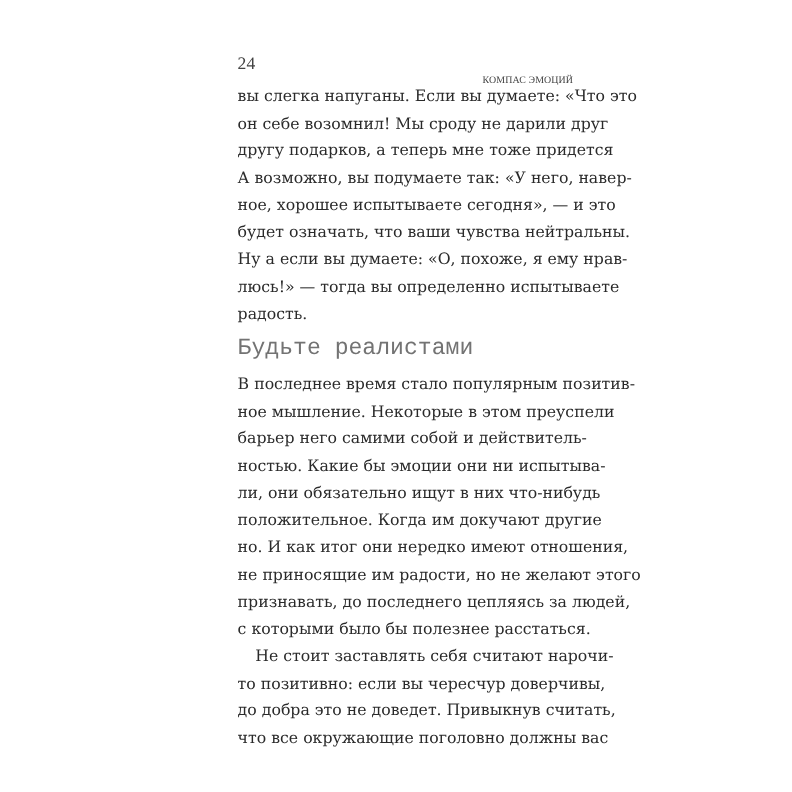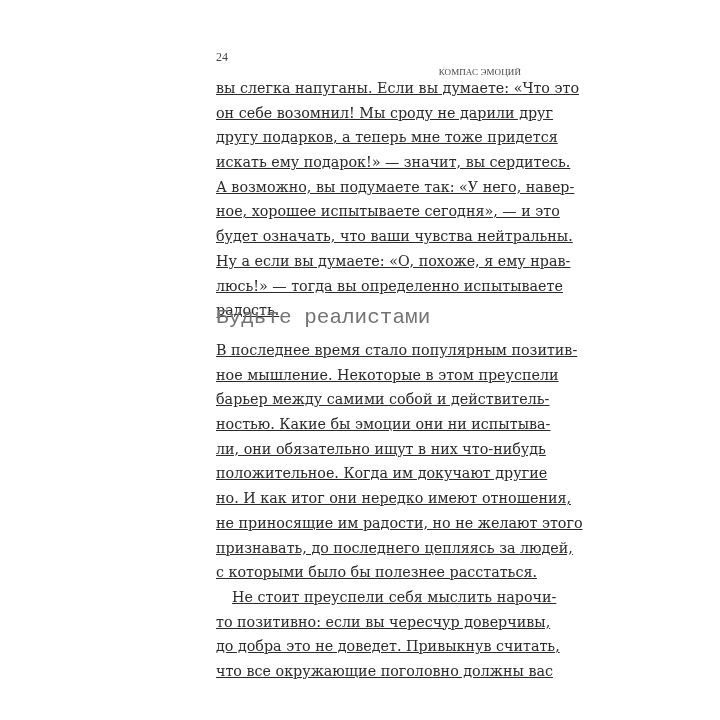--- a/index.html
+++ b/index.html
@@ -1,67 +1,66 @@
 <!DOCTYPE html>
 <html><head>
 <meta charset="utf-8">
 <style>
   html, body { margin:0; padding:0; }
   body { width:720px; height:720px; background:#ffffff; position:relative; overflow:hidden; }
   .page { position:absolute; left:216px; top:0; width:305px; height:720px; }
   .running-head { position:absolute; top:50px; left:0; width:305px; height:16px;
     font-family:"Liberation Serif", serif; color:#444; }
-  .page-num { position:absolute; left:0; top:0; font-size:12px; }
+  .page-num { position:absolute; left:0; top:0; font-size:16px; }
   .book-title { position:absolute; right:0; top:17px; font-size:9px; letter-spacing:0.1px;text-align:center; }
   .body-text { font-family:"DejaVu Serif", serif; font-size:14.3px; line-height:24.7px; color:#2a2a2a; }
-  .line { display:block; white-space:nowrap; text-align:justify; text-align-last:justify; height:24.7px;text-decoration:underline; }
+  .line { display:block; white-space:nowrap; text-align:justify; text-align-last:justify; height:24.7px; }
   .line.last { text-align-last:left; }
   .line.indent { padding-left:16px; }
   .block1 { position:absolute; top:76px; left:0; width:305px; }
   .heading { position:absolute; top:306px; left:0; font-family:Liberation Mono, monospace;
     font-size:21px; color:#737373; white-space:nowrap; }
   .block2 { position:absolute; top:338px; left:0; width:305px; }
 </style>
 </head>
 <body>
 
 <div class="page">
   <div class="running-head">
     <span class="page-num">24</span>
     <span class="book-title">КОМПАС ЭМОЦИЙ</span>
   </div>
 
   <div class="block1 body-text">
     <span class="line">вы слегка напуганы. Если вы думаете: «Что это</span>
     <span class="line">он себе возомнил! Мы сроду не дарили друг</span>
     <span class="line">другу подарков, а теперь мне тоже придется</span>
-    <span class="line">искать ему подарок!» — значит, вы сердитесь.</span>
     <span class="line">А возможно, вы подумаете так: «У него, навер-</span>
     <span class="line">ное, хорошее испытываете сегодня», — и это</span>
     <span class="line">будет означать, что ваши чувства нейтральны.</span>
     <span class="line">Ну а если вы думаете: «О, похоже, я ему нрав-</span>
     <span class="line">люсь!» — тогда вы определенно испытываете</span>
     <span class="line last">радость.</span>
   </div>
 
   <div class="heading">Будьте реалистами</div>
 
   <div class="block2 body-text">
     <div>
       <span class="line">В последнее время стало популярным позитив-</span>
       <span class="line">ное мышление. Некоторые в этом преуспели</span>
-      <span class="line">барьер между самими собой и действитель-</span>
+      <span class="line">барьер него самими собой и действитель-</span>
       <span class="line">ностью. Какие бы эмоции они ни испытыва-</span>
       <span class="line">ли, они обязательно ищут в них что-нибудь</span>
       <span class="line">положительное. Когда им докучают другие</span>
       <span class="line">но. И как итог они нередко имеют отношения,</span>
       <span class="line">не приносящие им радости, но не желают этого</span>
       <span class="line">признавать, до последнего цепляясь за людей,</span>
       <span class="line last">с которыми было бы полезнее расстаться.</span>
     </div>
     <div>
-      <span class="line indent">Не стоит преуспели себя мыслить нарочи-</span>
+      <span class="line indent">Не стоит заставлять себя считают нарочи-</span>
       <span class="line">то позитивно: если вы чересчур доверчивы,</span>
       <span class="line">до добра это не доведет. Привыкнув считать,</span>
       <span class="line">что все окружающие поголовно должны вас</span>
     </div>
   </div>
 </div>
 
 </body></html>

